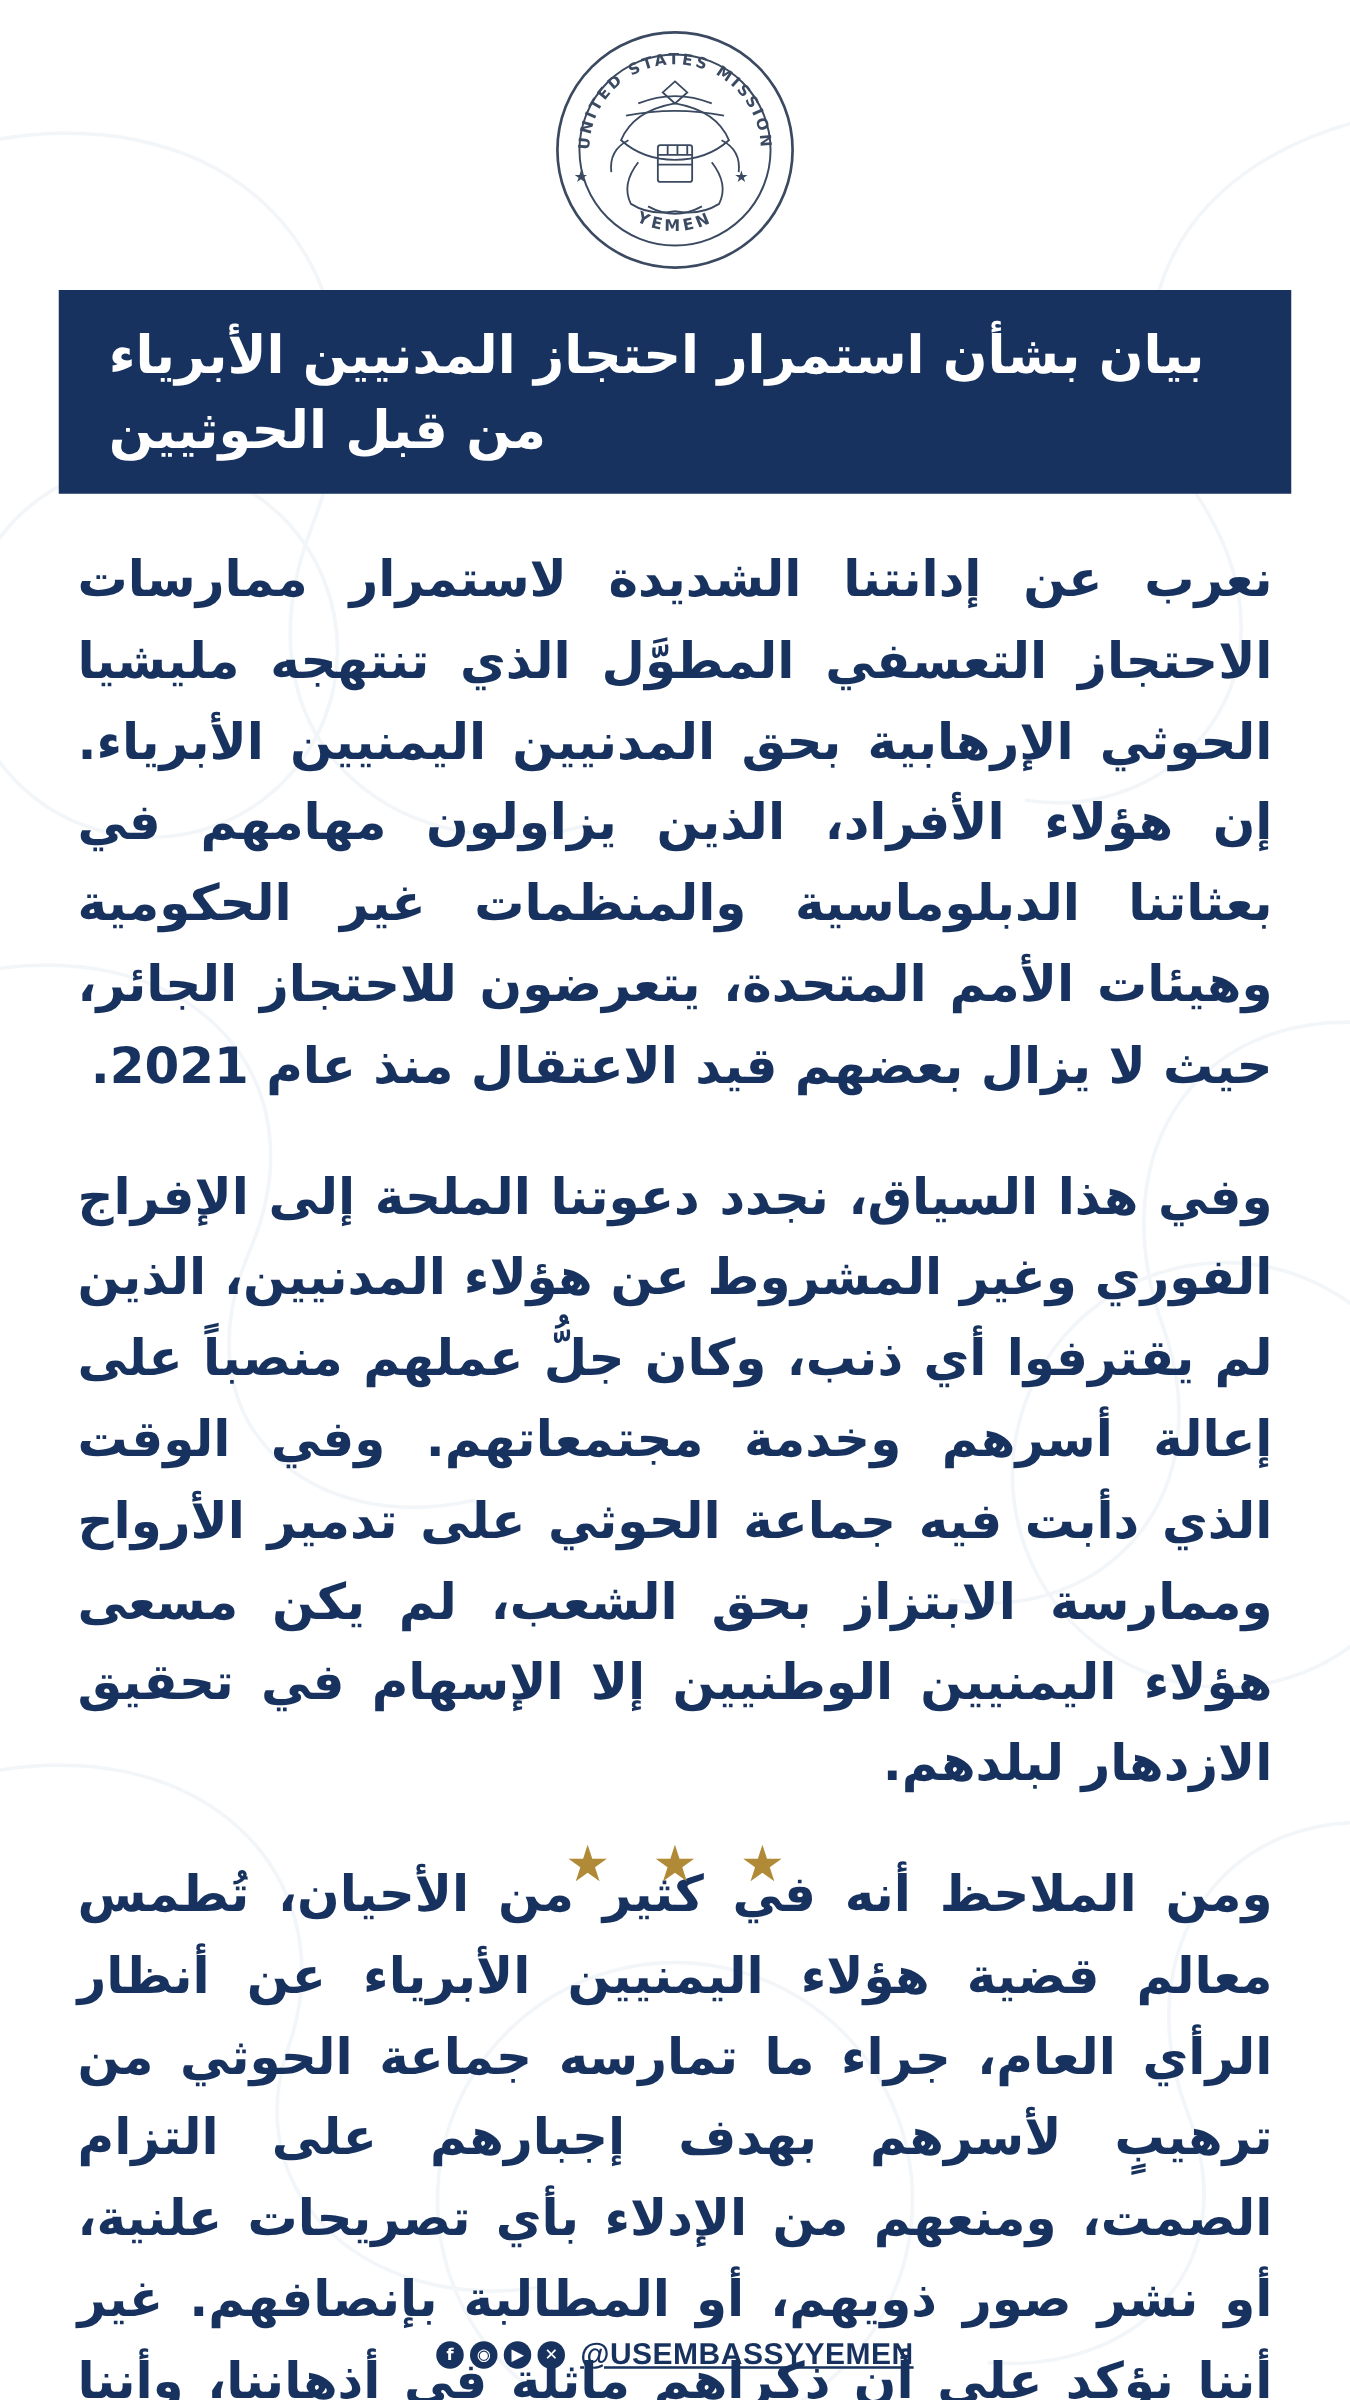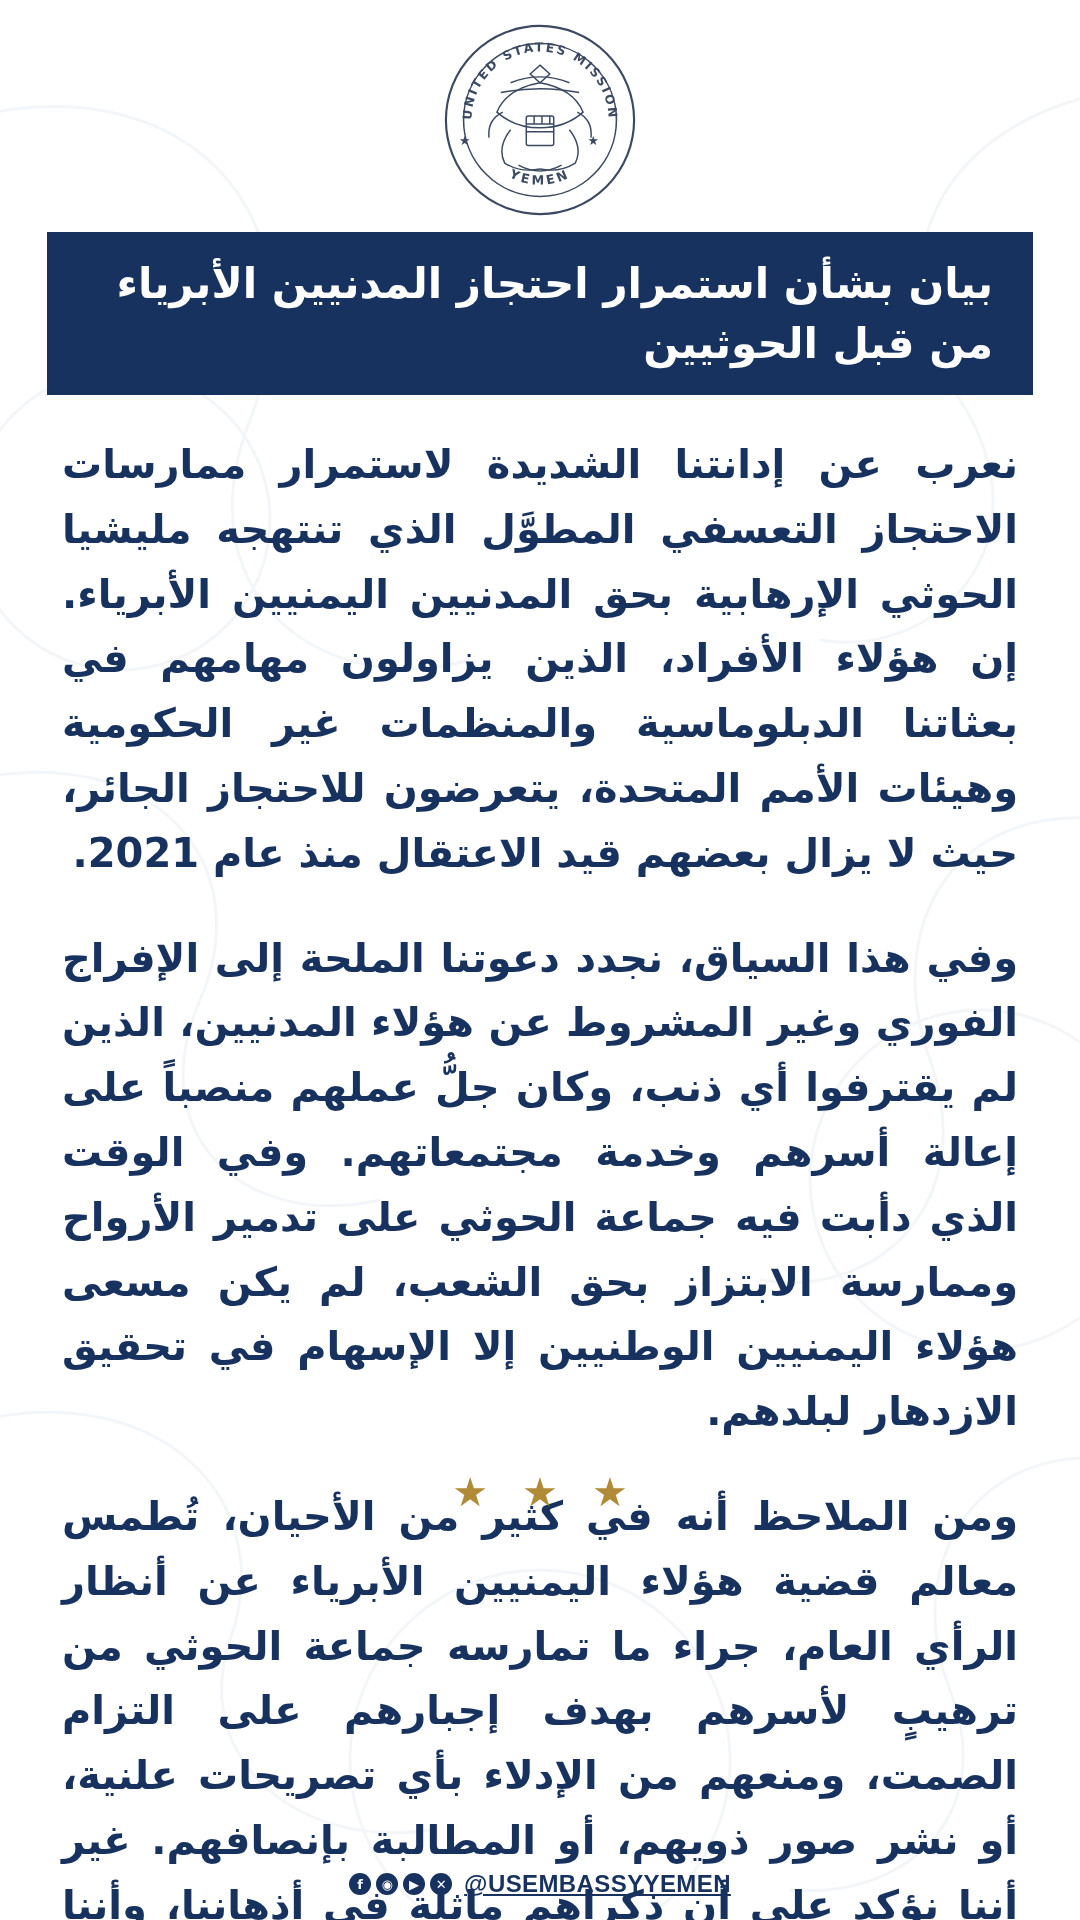--- a/index.html
+++ b/index.html
@@ -56,21 +56,21 @@
     align-items: center;
     justify-content: center;
     box-sizing: border-box;
     padding: 0 40px;
   }
   .banner-title {
     color: #ffffff;
     font-size: 42px;
     font-weight: bold;
     line-height: 1.42;
-    text-align: right;
+    text-align: left;
     direction: rtl;
   }
 
   
   .body-copy {
     position: absolute;
     top: 432px;
     left: 62px;
     width: 956px;
     direction: rtl;

